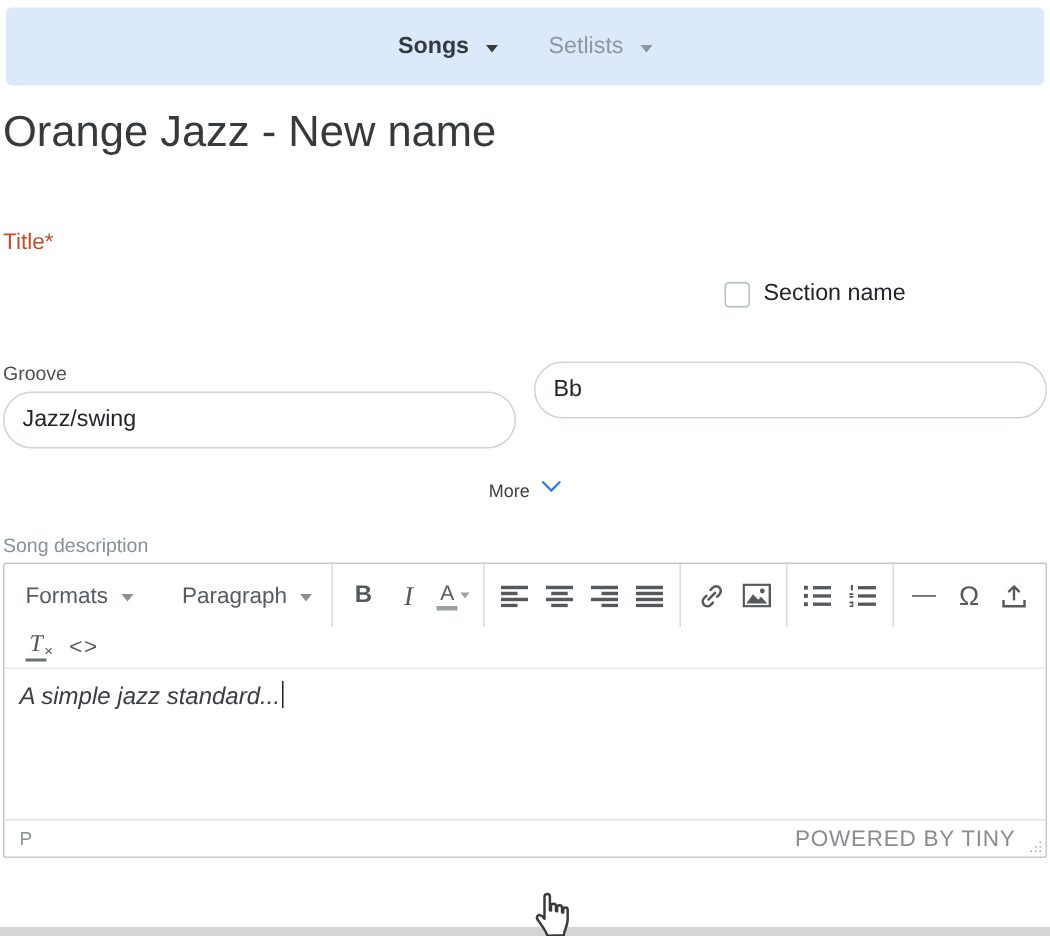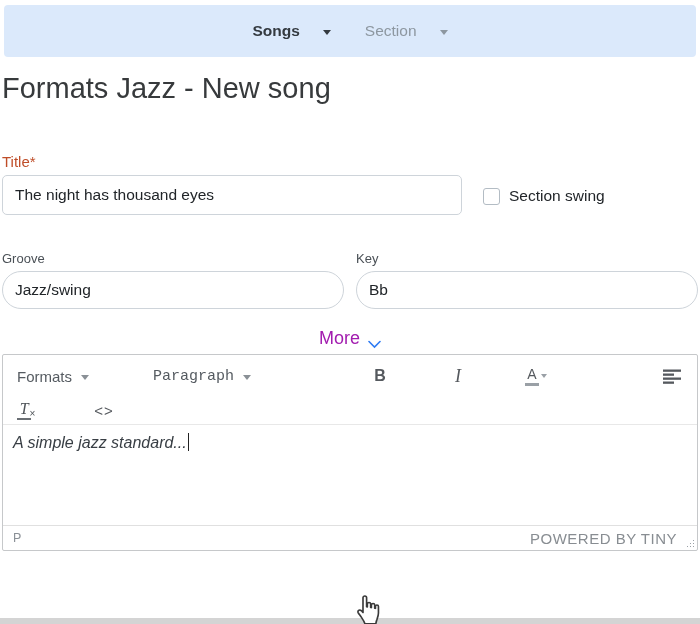--- a/index.html
+++ b/index.html
@@ -8,21 +8,21 @@
     width:700px; height:624px; position:relative; overflow:hidden;
     background:#ffffff; font-family:"Liberation Sans", sans-serif; color:#212529;
   }
 
   
   .navbar {
     position:absolute; left:4px; top:5px; width:692px; height:52px;
     background:#dbe9fb; border-radius:4px;
     display:flex; align-items:center; justify-content:center; gap:34px;
   }
-  .nav-link { display:flex; align-items:center; gap:23px; font-size:15.5px; cursor:pointer; }
+  .nav-link { display:flex; align-items:center; gap:11px; font-size:15.5px; cursor:pointer; }
   .nav-link.songs { color:#343a40; font-weight:700; }
   .nav-link.setlists { color:#8d97a0; }
   .caret { width:0; height:0; border-left:4px solid transparent; border-right:4px solid transparent;
            border-top:5px solid currentColor; margin-top:2px; }
 
   
   .container { position:absolute; left:2px; top:66px; width:696px; }
   h1.page-title { margin:6px 0 10px 0; font-size:29px; font-weight:400; color:#373a3c; }
 
   .field-label { display:block; font-size:13px; color:#4a5056; margin-bottom:5px; }
@@ -36,36 +36,36 @@
   .title-col { width:460px; }
   .checkbox-col { margin-left:21px; margin-top:34px; display:flex; align-items:center; gap:9px; }
   .checkbox { width:17px; height:17px; border:1px solid #b3bcc4; border-radius:3px; background:#fff; cursor:pointer; }
   .checkbox-label { font-size:15.5px; color:#212529; }
 
   .fields-row { display:flex; gap:12px; margin-top:20px; }
   .field { flex:1;margin-top:16px; }
   .field input.text { height:38px;border-radius:19px; }
 
   .more-row { text-align:center; margin-top:19px; height:26px; }
-  .more-btn { display:inline-flex; align-items:flex-end; gap:8px; color:#a21caf; font-size:18px; cursor:pointer; }
+  .more-btn { display:inline-flex; align-items:flex-start; gap:8px; color:#404040; font-size:12px; cursor:pointer; }
 
   .desc-label { margin-top:12px; margin-bottom:4px; font-size:13px; color:#878f96; }
 
   
   .editor { border:1px solid #c6c8ca; border-radius:2px; background:#fff; }
-  .tb-row { display:flex; align-items:center; padding:0 6px;gap:48px; }
+  .tb-row { display:flex; align-items:center; padding:0 6px; }
   .tb-row1 { height:42px; }
   .tb-row2 { height:28px; border-bottom:1px solid #e8e8e8; padding-left:8px; }
   .tb-btn { min-width:30px; height:30px; display:flex; align-items:center; justify-content:center;
             padding:0 4px; color:#55595e; cursor:pointer; border-radius:2px; }
   .tb-sep { width:1px; align-self:stretch; background:#dcdcdc; margin:0 5px; }
   .tb-dd { display:flex; align-items:center; gap:9px; height:30px; padding:0 8px;
            color:#555b61; font-size:15px; cursor:pointer; }
   .tb-dd .caret { border-top-color:#8a9096; }
-  .tb-dd-paragraph { width:126px; justify-content:flex-start;font-family:Liberation Mono, monospace; }
+  .tb-dd-paragraph { width:126px; justify-content:flex-end; }
   .tb-bold { font-weight:700; font-size:16px; }
   .tb-italic { font-family:"Liberation Serif", serif; font-style:italic; font-size:18px; }
   .forecolor { display:flex; flex-direction:column; align-items:center; line-height:1; }
   .forecolor .letter { font-size:14px; color:#55595e; padding:0 1px; }
   .forecolor .bar { width:14px; height:3px; background:#9aa0a6; margin-top:2px; }
   .mini-caret { width:0; height:0; border-left:3.5px solid transparent; border-right:3.5px solid transparent;
                 border-top:4px solid #9aa0a6; margin-left:2px; }
   .tb-hr { font-size:16px; color:#55595e; }
   .tb-omega { font-size:18px; color:#55595e; }
   .rf-letter { font-family:"Liberation Serif", serif; font-style:italic; font-size:16px; color:#50555a;
@@ -99,59 +99,58 @@
 </style>
 </head>
 <body>
 
 <nav class="navbar">
   <div class="nav-link songs">
     <span>Songs</span>
     <i class="caret"></i>
   </div>
   <div class="nav-link setlists">
-    <span>Section</span>
+    <span>Setlists</span>
     <i class="caret"></i>
   </div>
 </nav>
 
 <div class="container">
-  <h1 class="page-title">Formats Jazz - New song</h1>
+  <h1 class="page-title">Orange Jazz - New name</h1>
 
   <div class="title-row">
     <div class="title-col">
       <span class="label-title"><span>Title</span><span>*</span></span>
-      <input class="text" type="text" value="The night has thousand eyes" style="">
     </div>
     <div class="checkbox-col">
       <span class="checkbox"></span>
-      <span class="checkbox-label">Section swing</span>
+      <span class="checkbox-label">Section name</span>
     </div>
   </div>
 
   <div class="fields-row">
     <div class="field">
       <span class="field-label">Groove</span>
       <input class="text" type="text" value="Jazz/swing" style="">
     </div>
     <div class="field">
-      <span class="field-label">Key</span>
       <input class="text" type="text" value="Bb" style="">
     </div>
   </div>
 
   <div class="more-row">
     <span class="more-btn">
       <span>More</span>
       <svg class="icon" width="13" height="9" viewBox="0 0 13 9">
         <path d="M1 1.5 L6.5 7 L12 1.5" stroke="#2e7bf3" stroke-width="1.6" fill="none" stroke-linecap="round"></path>
       </svg>
     </span>
   </div>
 
+  <div class="desc-label">Song description</div>
 
   <div class="editor">
 
     <div class="tb-row tb-row1">
       <div class="tb-dd">
         <span>Formats</span>
         <i class="caret"></i>
       </div>
       <div class="tb-dd tb-dd-paragraph">
         <span>Paragraph</span>

